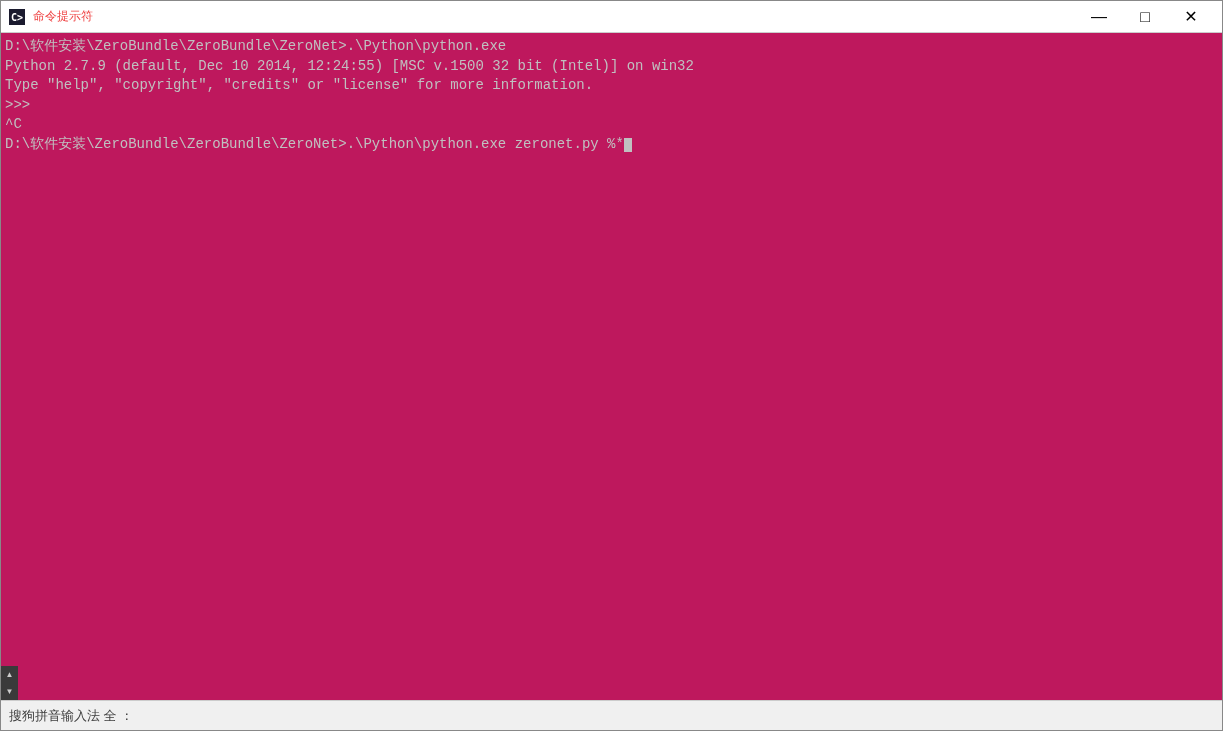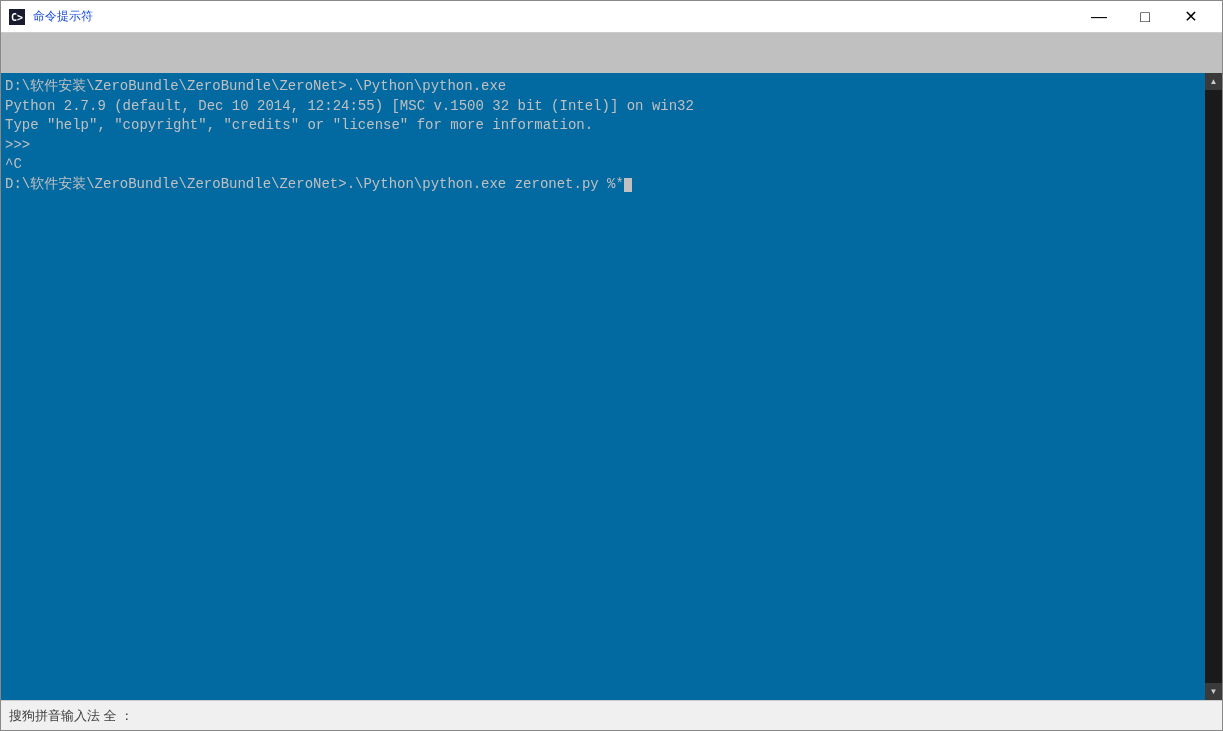--- a/index.html
+++ b/index.html
@@ -48,21 +48,21 @@
       display: flex;
       align-items: center;
       justify-content: center;
       font-size: 10px;
       color: white;
       font-weight: bold;
     }
 
     .title-bar-text {
       font-size: 12px;
-      color: #1d4ed8;
+      color: #ef4444;
     }
 
     .title-bar-controls {
       display: flex;
       align-items: center;
       gap: 0;
     }
 
     .title-bar-btn {
       width: 46px;
@@ -72,25 +72,24 @@
       cursor: pointer;
       display: flex;
       align-items: center;
       justify-content: center;
       font-size: 16px;
       color: #000;
     }
 
     .terminal-body {
       flex: 1;
-      background: #0369a1;
-      display: flex;
-      flex-direction: row;
+      background: #be185d;
+      display: flex;
+      flex-direction: column;
       overflow: hidden;
-      margin-top: 40px;
     }
 
     .terminal-content {
       flex: 1;
       padding: 4px 4px;
       color: #c0c0c0;
       font-family: 'Courier New', Consolas, monospace;
       font-size: 14px;
       line-height: 1.4;
       white-space: pre;

